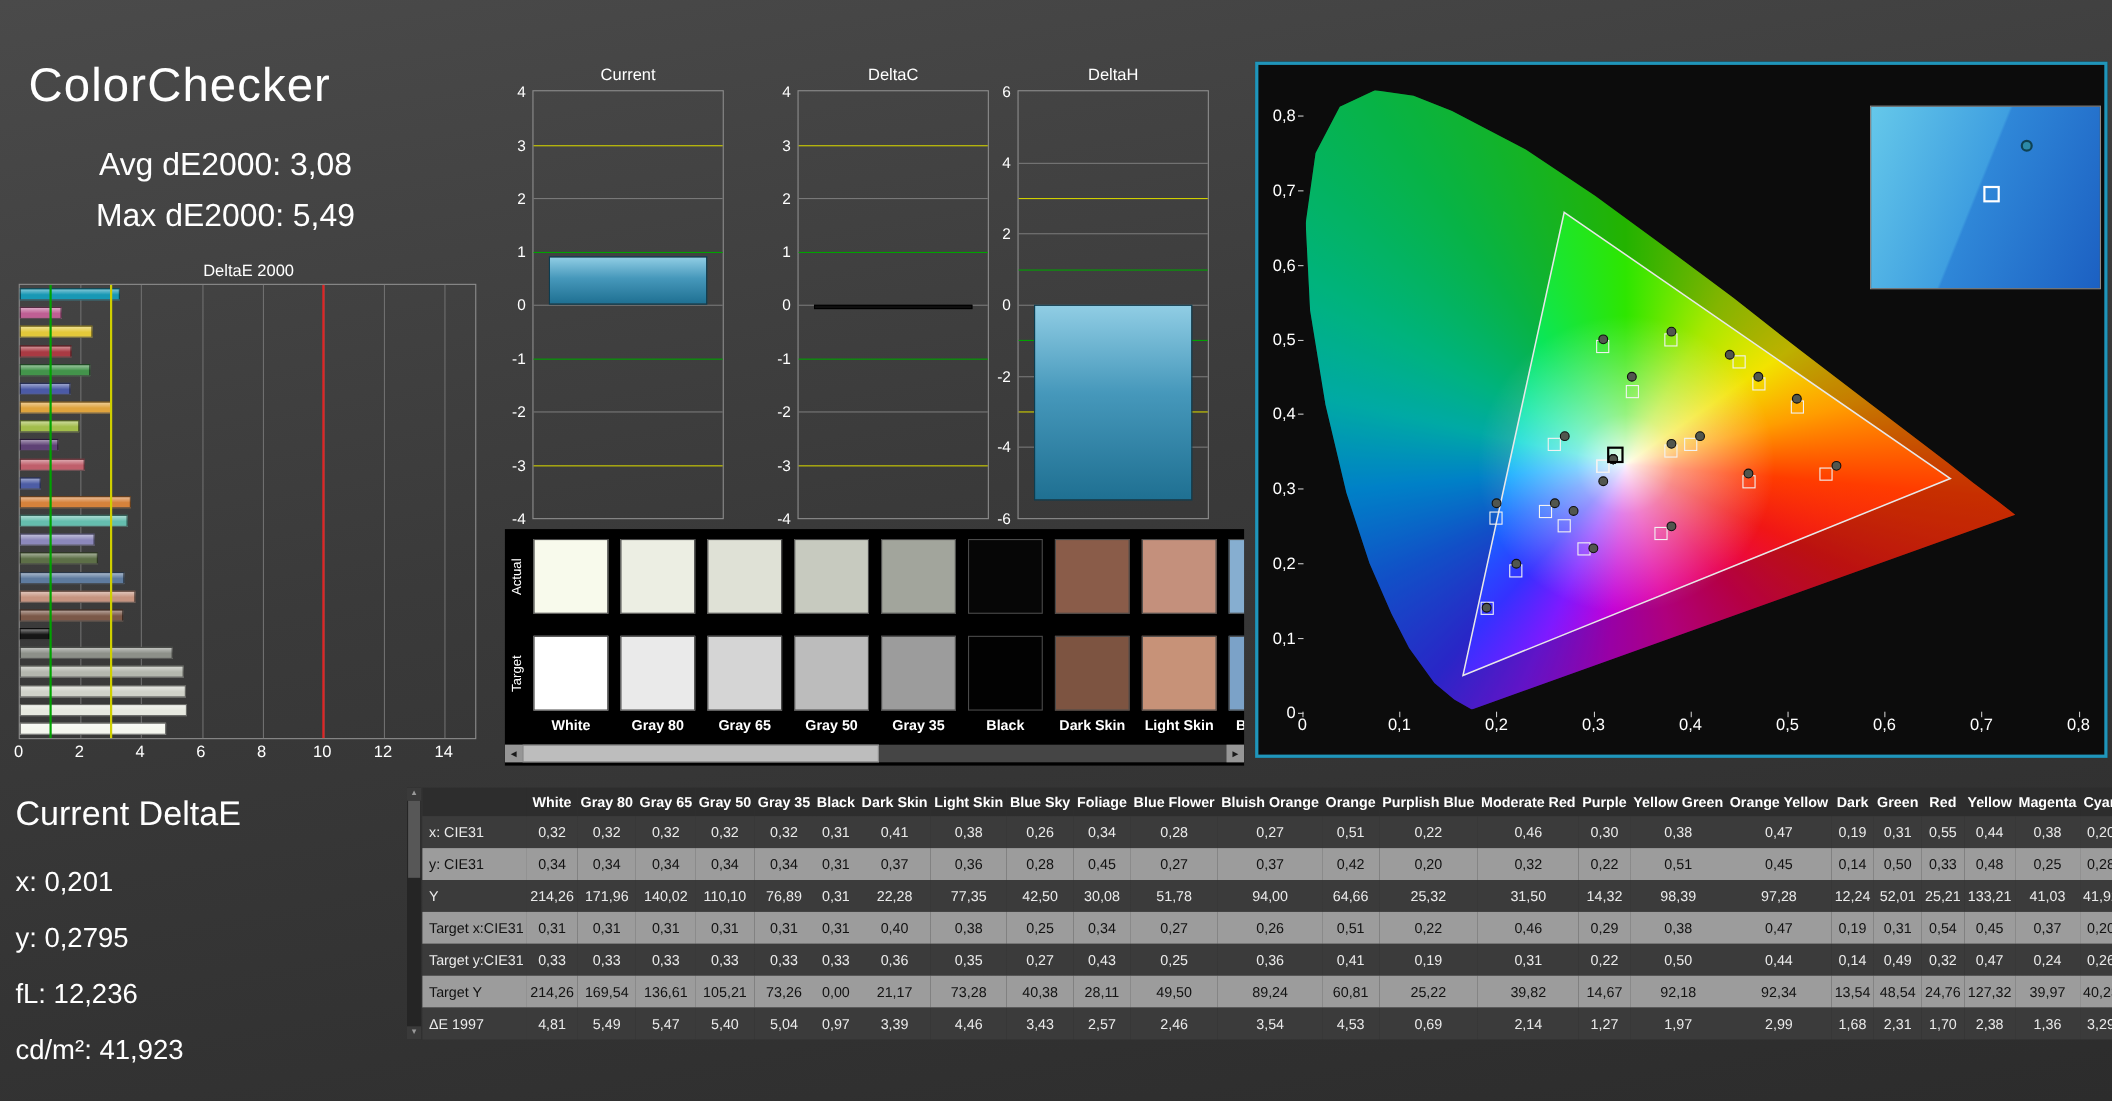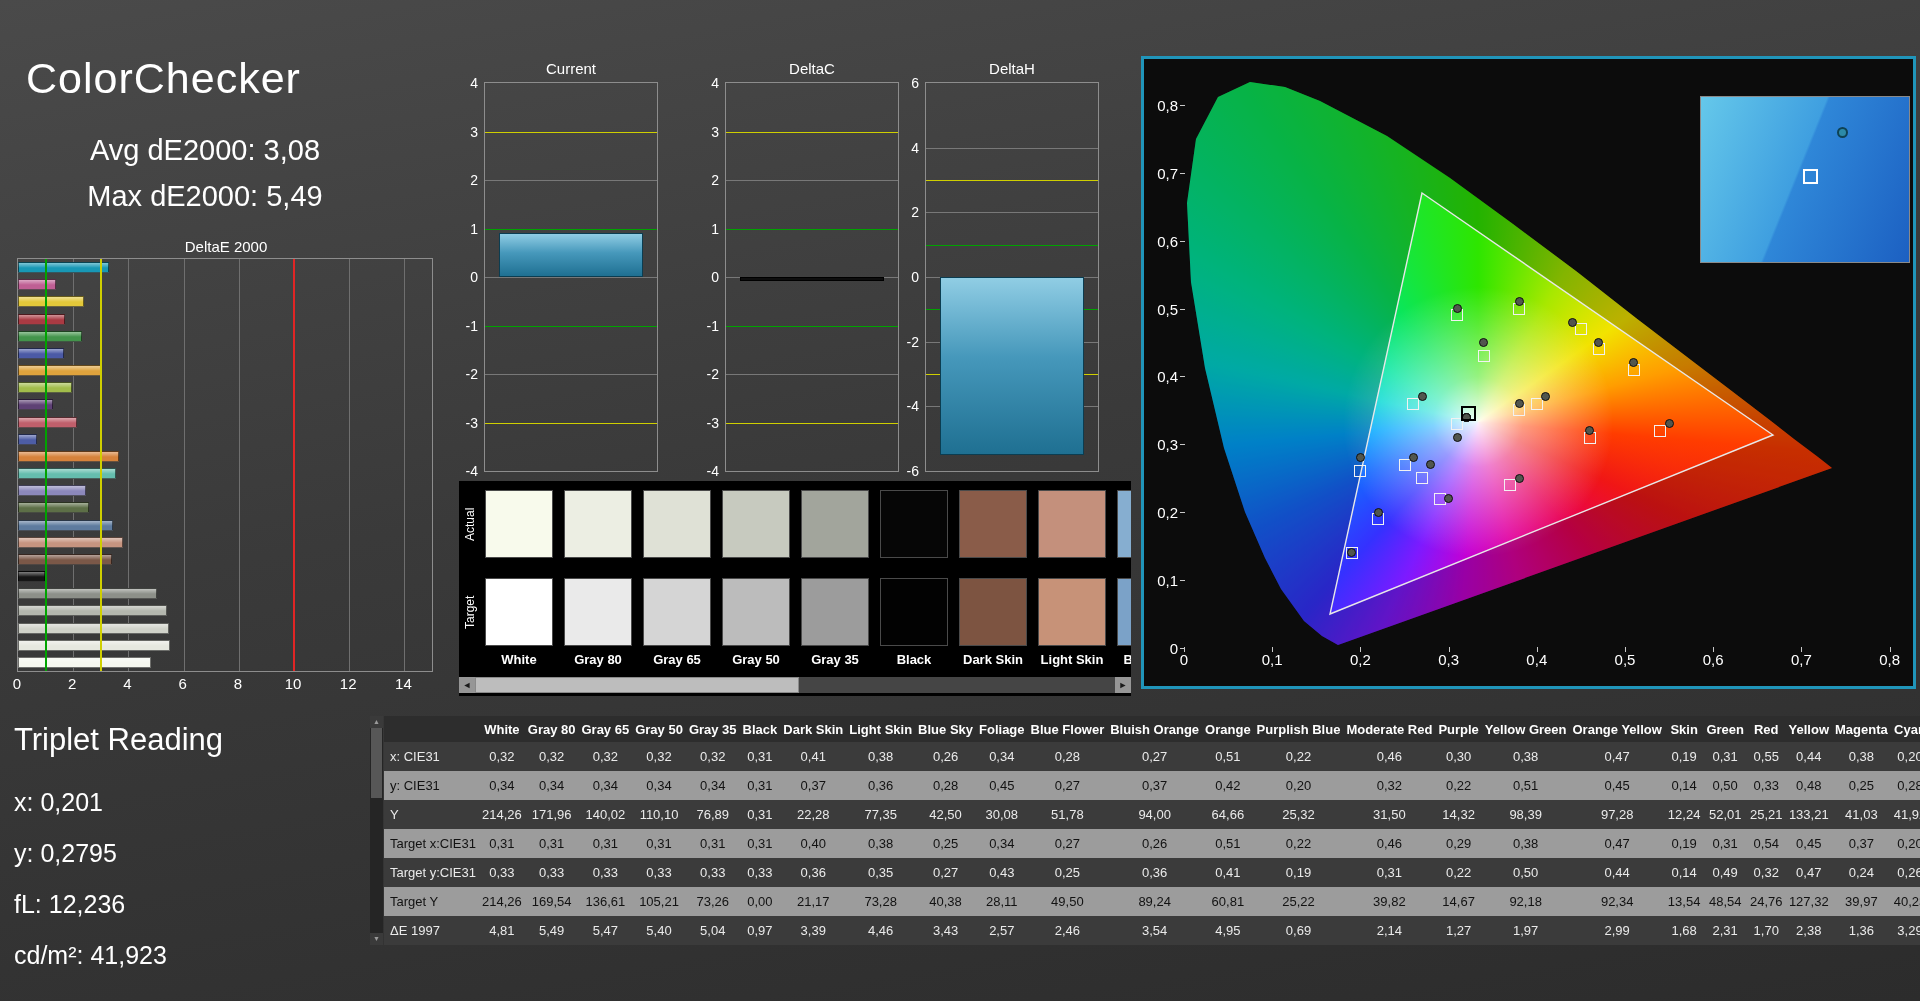--- a/index.html
+++ b/index.html
@@ -333,21 +333,21 @@
         <div class="cie-measured" style="left: 308.92px; top: 245px;"></div>
         <div class="cie-measured" style="left: 520.6px; top: 360.43px;"></div>
         <div class="cie-measured" style="left: 423.58px; top: 258.58px;"></div>
         <div class="cie-measured" style="left: 370.66px; top: 414.75px;"></div>
         <div class="cie-measured" style="left: 211.9px; top: 394.38px;"></div>
         <div class="cie-highlight" style="left: 316.504px; top: 347.245px;"></div>
       </div>
   </section>
 
   <section id="cr">
-    <div id="cr-title">Triplet Reading</div>
+    <div id="cr-title">Current DeltaE</div>
     <div class="cr-line">x: 0,201</div>
     <div class="cr-line">y: 0,2795</div>
     <div class="cr-line">fL: 12,236</div>
     <div class="cr-line">cd/m²: 41,923</div>
   </section>
 
   <div id="tbl-vscroll">
     <div class="vs-arrow">▲</div>
     <div id="vs-thumb"></div>
     <div class="vs-arrow dn">▼</div>
@@ -368,21 +368,21 @@
           <th>Blue Sky</th>
           <th>Foliage</th>
           <th>Blue Flower</th>
           <th>Bluish Orange</th>
           <th>Orange</th>
           <th>Purplish Blue</th>
           <th>Moderate Red</th>
           <th>Purple</th>
           <th>Yellow Green</th>
           <th>Orange Yellow</th>
-          <th>Skin</th>
+          <th>Dark</th>
           <th>Green</th>
           <th>Red</th>
           <th>Yellow</th>
           <th>Magenta</th>
           <th>Cyan</th>
         </tr>
       </thead>
       <tbody>
         <tr>
           <td class="rowlab">x: CIE31</td>
@@ -553,21 +553,21 @@
           <td>5,47</td>
           <td>5,40</td>
           <td>5,04</td>
           <td>0,97</td>
           <td>3,39</td>
           <td>4,46</td>
           <td>3,43</td>
           <td>2,57</td>
           <td>2,46</td>
           <td>3,54</td>
-          <td>4,95</td>
+          <td>4,53</td>
           <td>0,69</td>
           <td>2,14</td>
           <td>1,27</td>
           <td>1,97</td>
           <td>2,99</td>
           <td>1,68</td>
           <td>2,31</td>
           <td>1,70</td>
           <td>2,38</td>
           <td>1,36</td>

